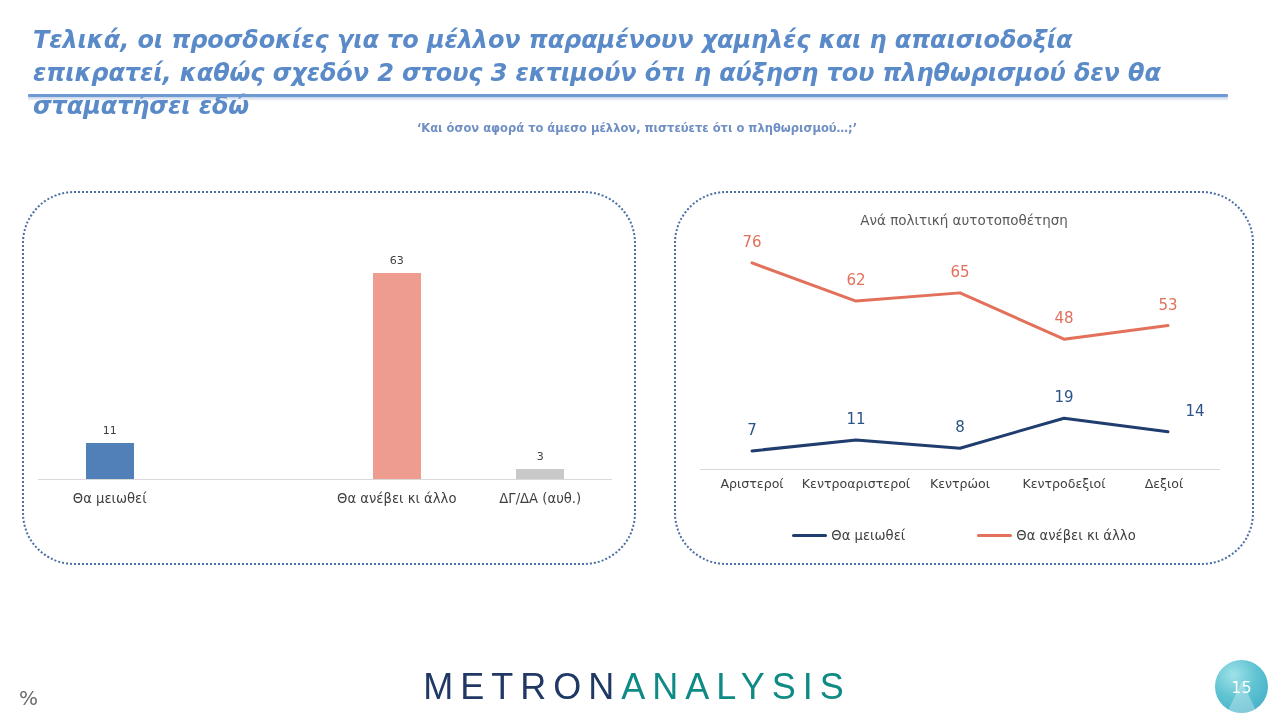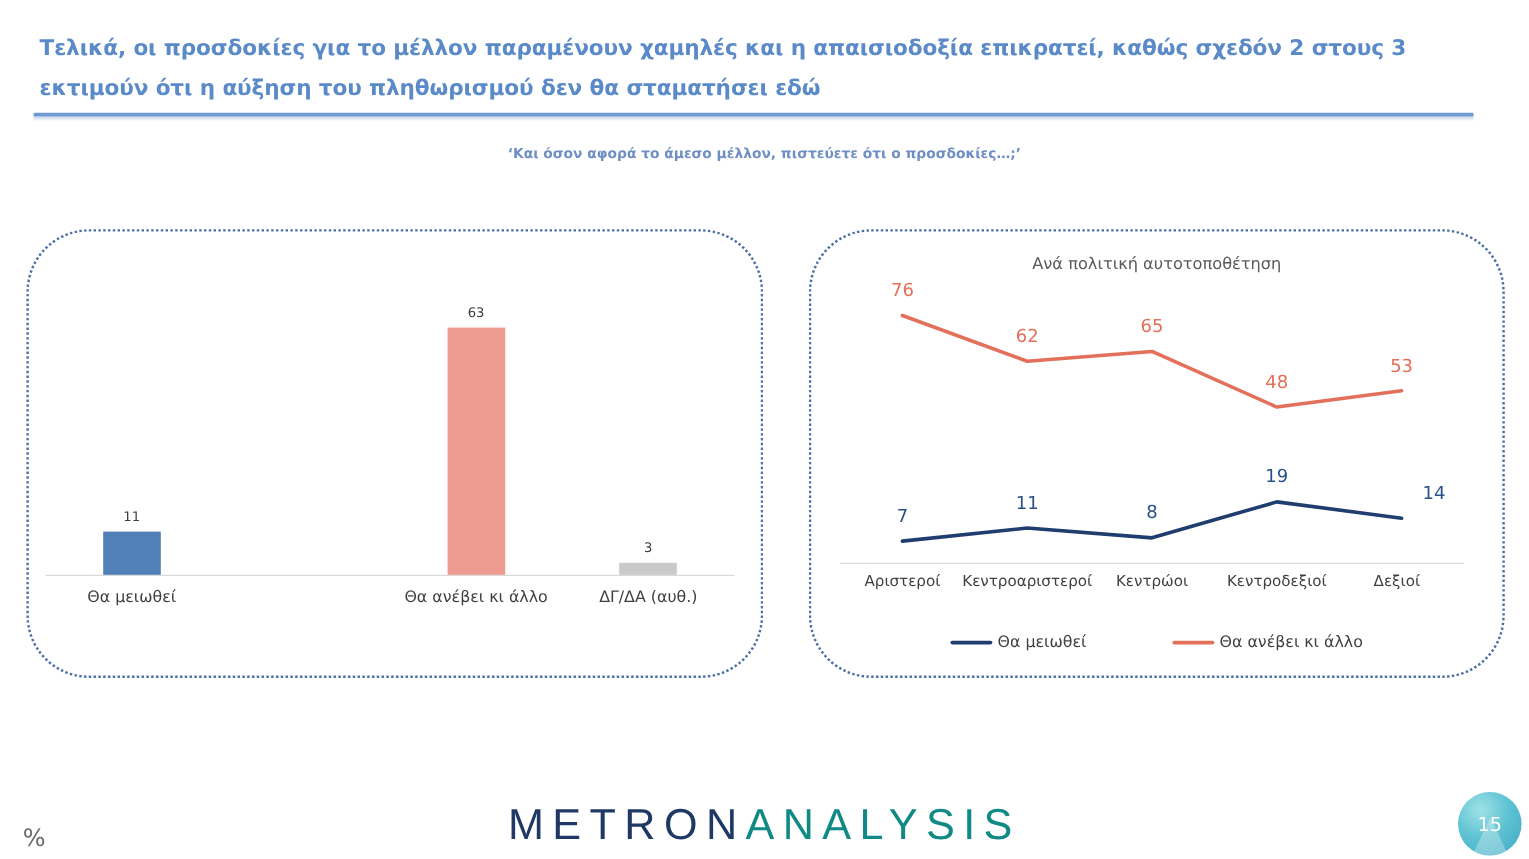--- a/index.html
+++ b/index.html
@@ -14,25 +14,26 @@
     overflow: hidden;
     font-family: "DejaVu Sans", "Liberation Sans", sans-serif;
   }
 
   
   #slide-title {
     position: absolute;
     left: 33px;
     top: 24px;
     width: 1180px;
-    font-size: 18px;
+    font-size: 24px;
     line-height: 33px;
     font-weight: 600;
     color: #5B8AC9;
     letter-spacing: -0.1px;
+    font-style: italic;
   }
   #title-rule {
     position: absolute;
     left: 28px;
     top: 94px;
     width: 1200px;
     height: 3px;
     background: #6E9AD4;
     border-radius: 1px;
   }
@@ -248,21 +249,21 @@
     color: #ffffff;
   }
 </style>
 </head>
 <body>
 
 <div id="slide-title">Τελικά, οι προσδοκίες για το μέλλον παραμένουν χαμηλές και η απαισιοδοξία επικρατεί, καθώς σχεδόν 2 στους 3 εκτιμούν ότι η αύξηση του πληθωρισμού δεν θα σταματήσει εδώ</div>
 <div id="title-rule"></div>
 <div id="title-rule-shadow"></div>
 
-<div id="subtitle">‘Και όσον αφορά το άμεσο μέλλον, πιστεύετε ότι ο προσδοκίες…;’</div>
+<div id="subtitle">‘Και όσον αφορά το άμεσο μέλλον, πιστεύετε ότι ο πληθωρισμού…;’</div>
 
 <div id="panel-left" class="panel"></div>
 <div id="panel-right" class="panel"></div>
 
 <div id="bar-chart">
   <div class="bar-axis"></div>
 <div class="bar-slot" style="left: 0%;">
       <div class="bar-col">
         <div class="bar-rect" style="height: 36px; background: rgb(81, 128, 184);"></div>
         <div class="bar-value">11</div>

